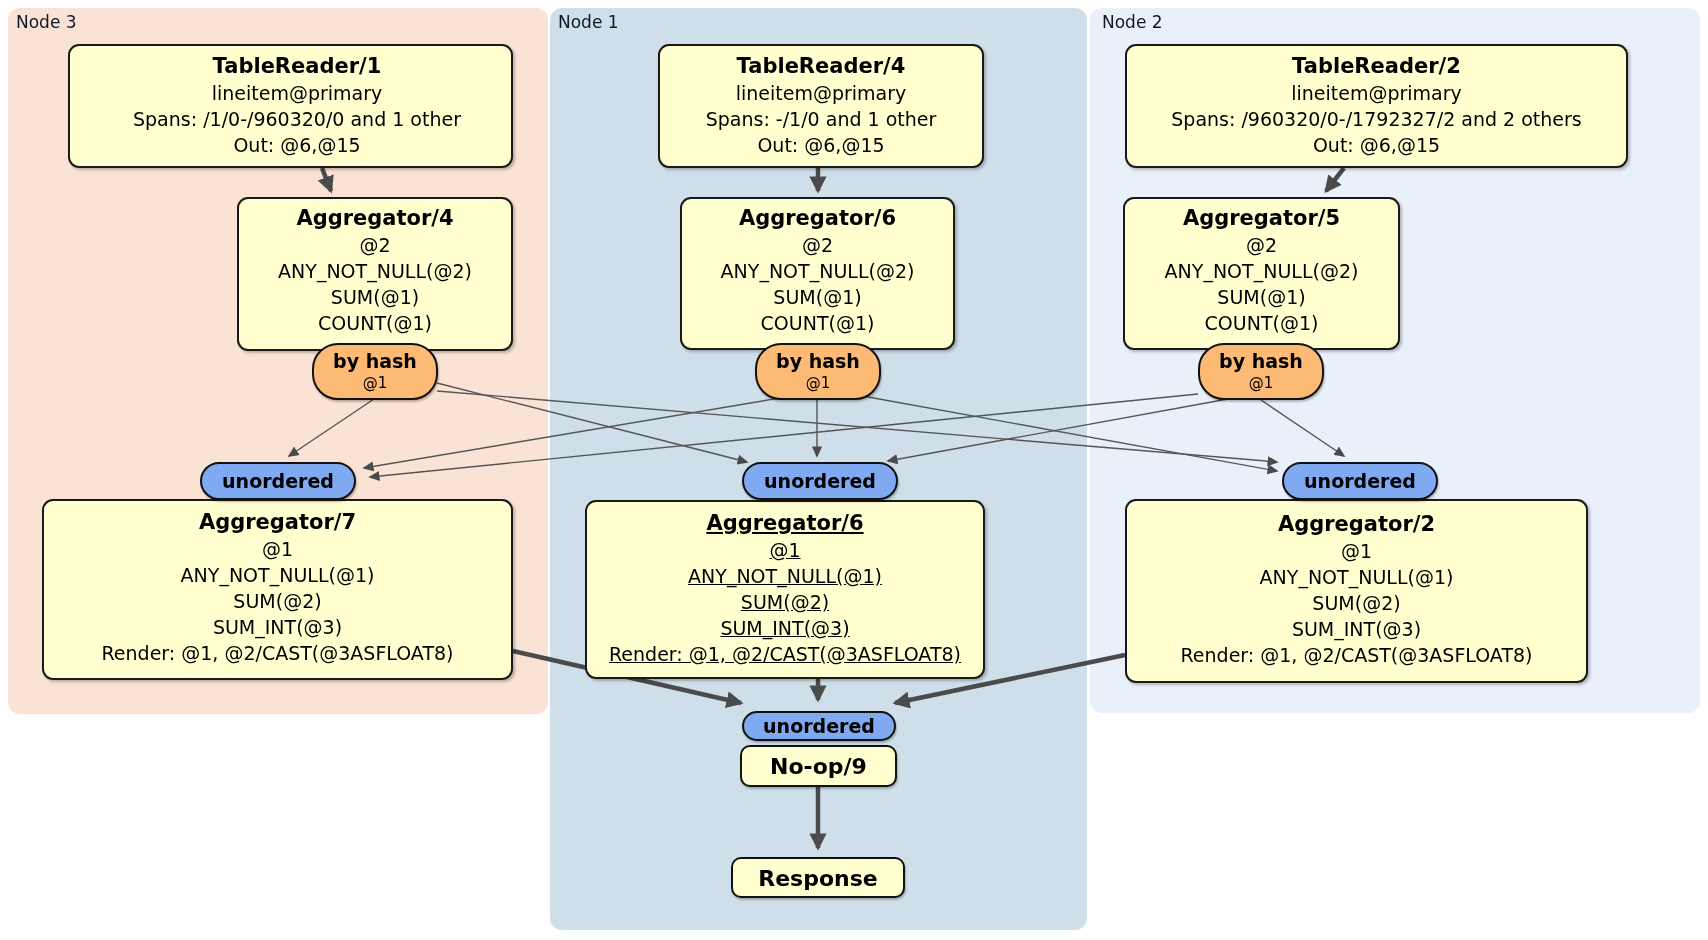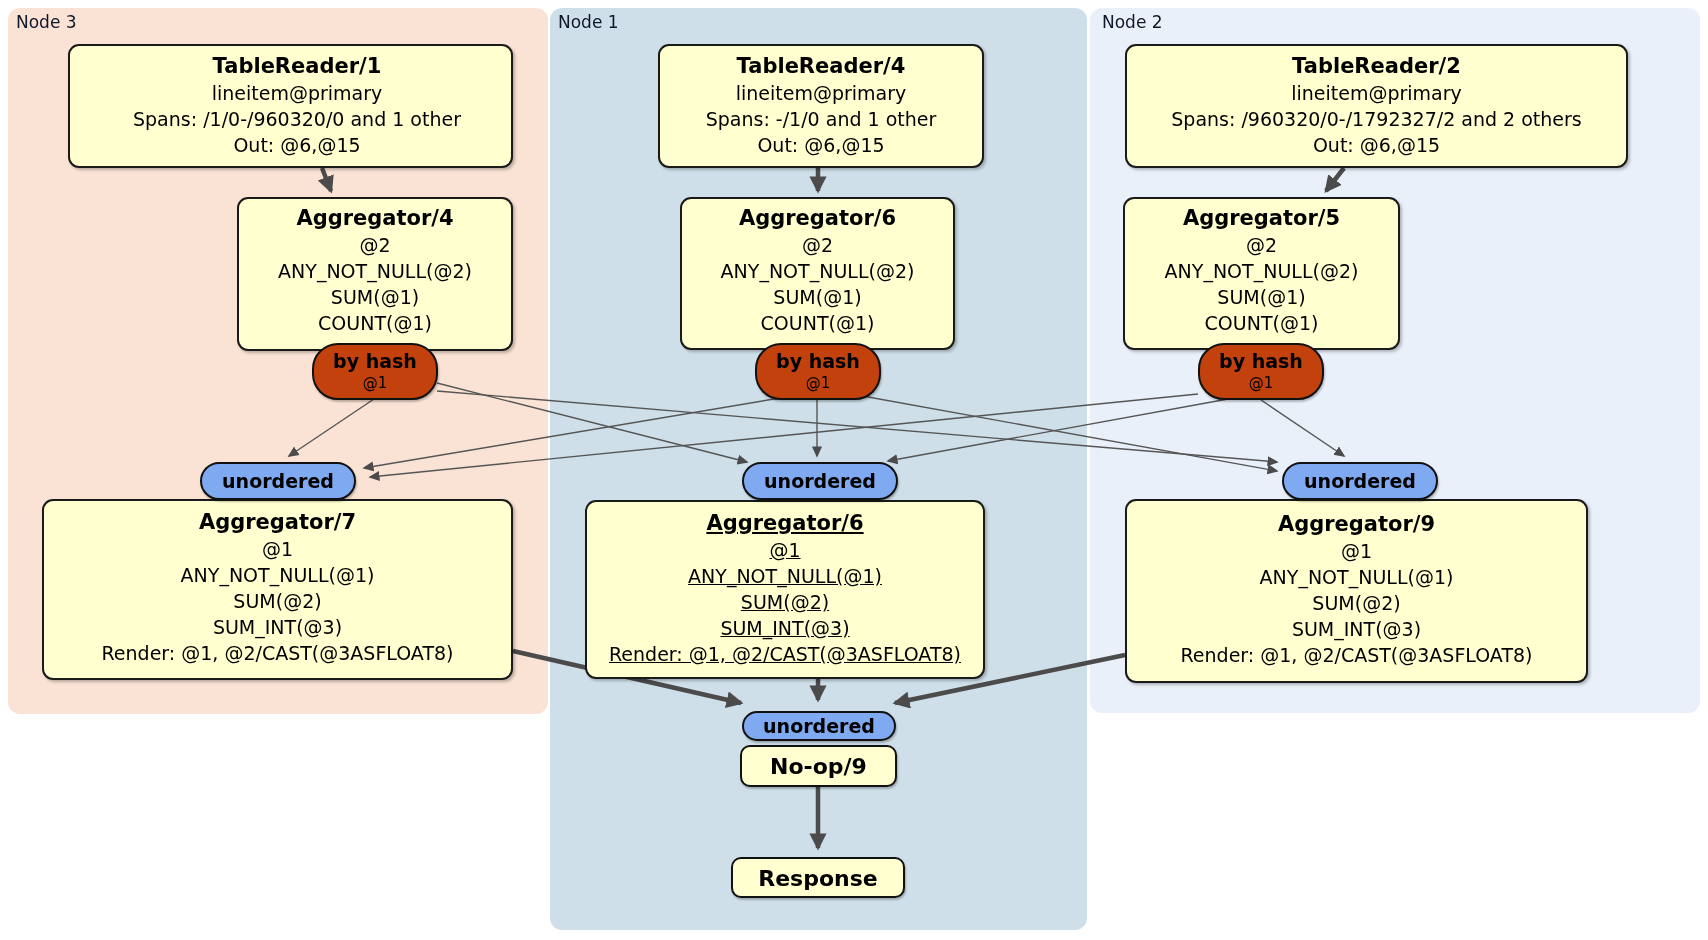--- a/index.html
+++ b/index.html
@@ -6,21 +6,21 @@
   #stage{position:relative;width:1708px;height:940px;background:#ffffff;overflow:hidden;
          font-family:"DejaVu Sans","Liberation Sans",sans-serif;color:#000;}
   .region{position:absolute;border-radius:12px;}
   .region-label{position:absolute;font-size:17px;color:#0f172a;}
   #edges{position:absolute;left:0;top:0;z-index:2;}
   .pbox{position:absolute;z-index:3;background:#FFFFCF;border:2px solid #1a1a1a;border-radius:11px;
         box-shadow:2px 2px 3px rgba(0,0,0,0.25);text-align:center;padding-top:6px;box-sizing:border-box;}
   .ptitle{font-size:21px;font-weight:bold;line-height:27px;}
   .pline{font-size:19px;line-height:26px;}
   .tbox .ptitle{line-height:28px;}
-  .router{position:absolute;z-index:4;background:#c2410c;border:2px solid #111;border-radius:26px;
+  .router{position:absolute;z-index:4;background:#fdba74;border:2px solid #111;border-radius:26px;
           text-align:center;box-shadow:1px 2px 2px rgba(0,0,0,0.25);box-sizing:border-box;}
   .router-label{font-size:19px;font-weight:bold;line-height:24px;padding-top:4px;}
   .router-key{font-size:15px;line-height:20px;}
   .sync{position:absolute;z-index:4;background:#7FA9F0;border:2px solid #111;border-radius:20px;
         text-align:center;box-shadow:1px 2px 2px rgba(0,0,0,0.25);box-sizing:border-box;
         font-size:19px;font-weight:bold;}
   .term{position:absolute;z-index:4;background:#FFFFCF;border:2px solid #111;border-radius:10px;
         text-align:center;box-shadow:1px 2px 2px rgba(0,0,0,0.25);box-sizing:border-box;
         font-size:22px;font-weight:bold;}
 </style>
@@ -138,21 +138,21 @@
   </div>
   <div class="pbox" style="left:585px;top:500px;width:400px;height:179px;padding-top:8px;text-decoration:underline;">
     <div class="ptitle">Aggregator/6</div>
     <div class="pline">@1</div>
     <div class="pline">ANY_NOT_NULL(@1)</div>
     <div class="pline">SUM(@2)</div>
     <div class="pline">SUM_INT(@3)</div>
     <div class="pline">Render: @1, @2/CAST(@3ASFLOAT8)</div>
   </div>
   <div class="pbox" style="left:1125px;top:499px;width:463px;height:184px;padding-top:10px;">
-    <div class="ptitle">Aggregator/9</div>
+    <div class="ptitle">Aggregator/2</div>
     <div class="pline">@1</div>
     <div class="pline">ANY_NOT_NULL(@1)</div>
     <div class="pline">SUM(@2)</div>
     <div class="pline">SUM_INT(@3)</div>
     <div class="pline">Render: @1, @2/CAST(@3ASFLOAT8)</div>
   </div>
 
   <div class="sync" style="left:742px;top:711px;width:154px;height:30px;line-height:27px;">unordered</div>
   <div class="term" style="left:740px;top:745px;width:157px;height:42px;line-height:40px;">No-op/9</div>
   <div class="term" style="left:731px;top:857px;width:174px;height:41px;line-height:39px;">Response</div>

